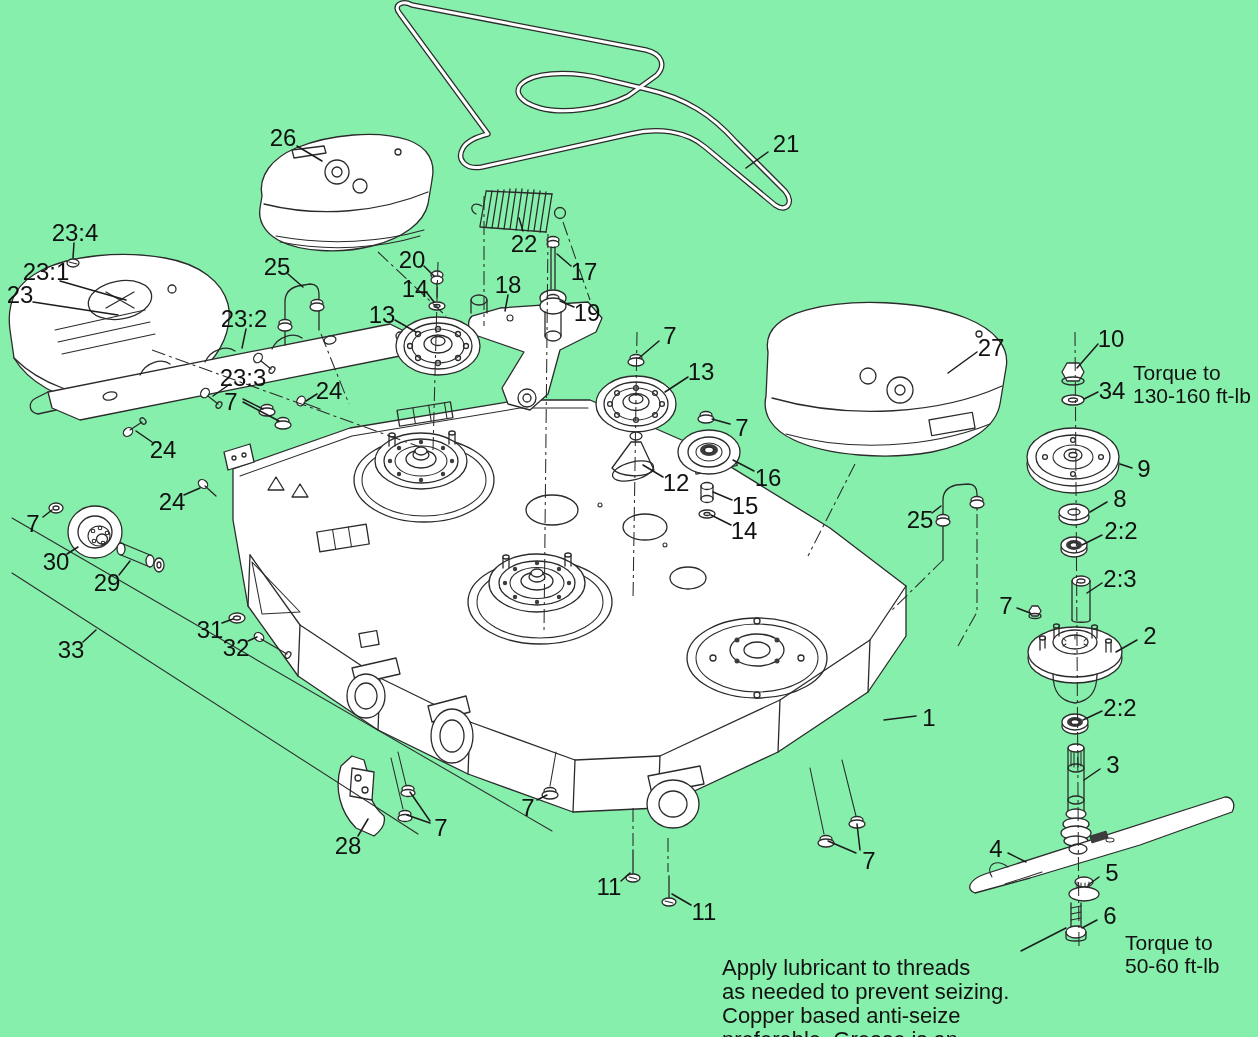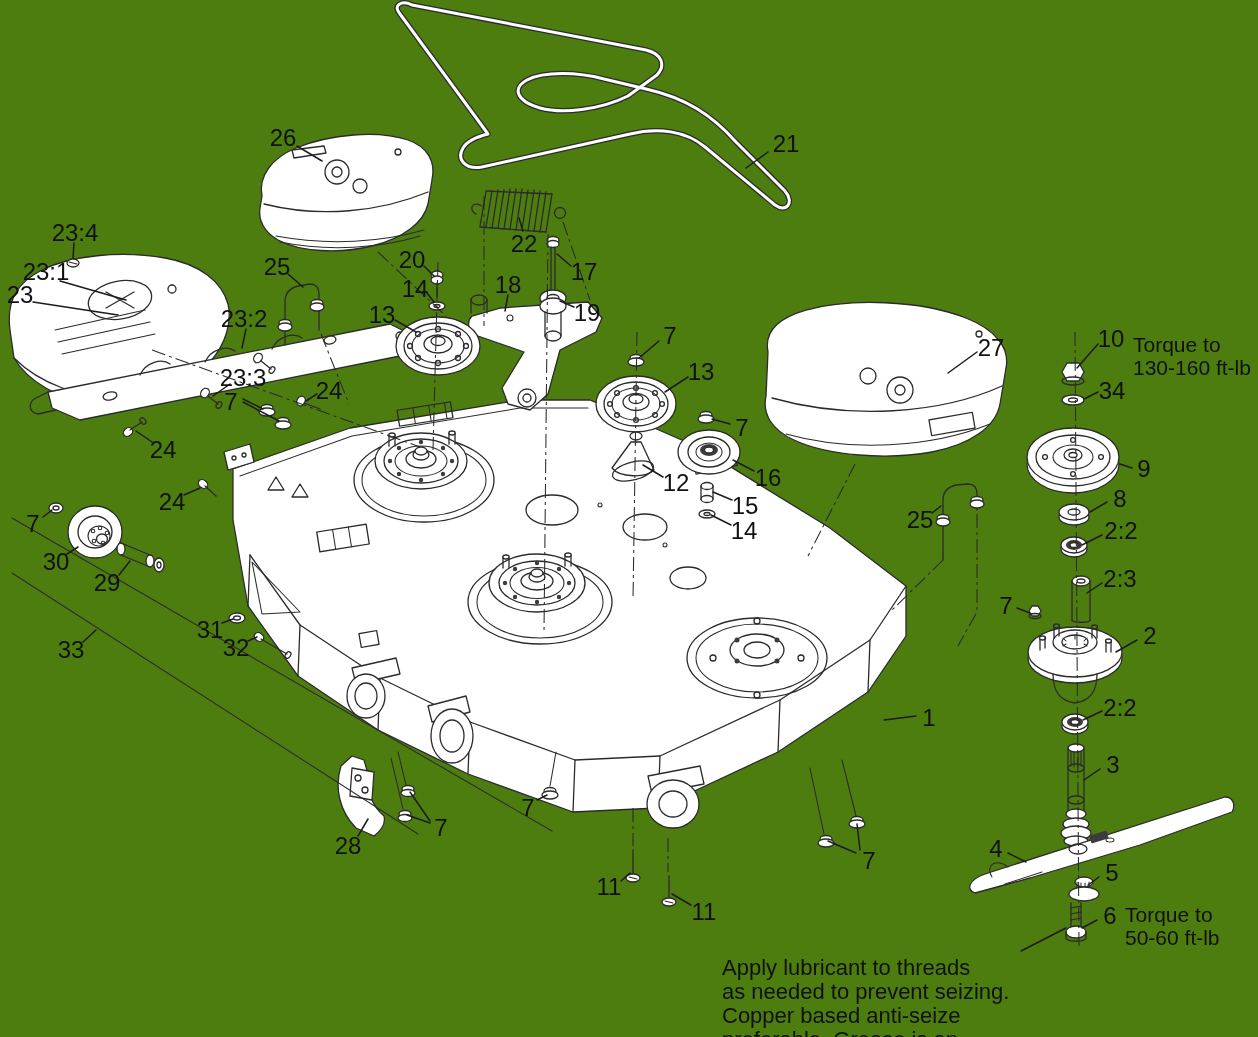--- a/index.html
+++ b/index.html
@@ -1,30 +1,30 @@
 <!DOCTYPE html>
 <html><head>
 <meta charset="utf-8">
 <style>
   html,body{margin:0;padding:0;background:#fff;}
-  .stage{position:relative;width:1258px;height:1037px;background:#4d7c0f;overflow:hidden;
+  .stage{position:relative;width:1258px;height:1037px;background:#86efac;overflow:hidden;
          font-family:"Liberation Sans",sans-serif;}
   svg{position:absolute;left:0;top:0;}
   .ln{fill:none;stroke:#2b2b2b;stroke-width:1.3;stroke-linecap:round;stroke-linejoin:round;}
   .thin{stroke-width:1.05;}
   .fw{fill:#ffffff;stroke:#2b2b2b;stroke-width:1.3;stroke-linejoin:round;}
   .dk{fill:#3c3c3c;stroke:none;}
   .belt-o{fill:none;stroke:#2b2b2b;stroke-width:5.5;stroke-linejoin:round;stroke-linecap:round;}
   .belt-i{fill:none;stroke:#ffffff;stroke-width:3;stroke-linejoin:round;stroke-linecap:round;}
   .cl{fill:none;stroke:#2b2b2b;stroke-width:1.05;stroke-dasharray:14 4 3 4;}
   .leader{fill:none;stroke:#1c1c1c;stroke-width:1.5;stroke-linecap:round;}
   .callout-label{font-family:"Liberation Sans",sans-serif;font-size:24px;fill:#111;
                  text-anchor:middle;dominant-baseline:central;}
   .ann{position:absolute;white-space:pre-line;color:#111;font-size:22px;line-height:24px;}
-  .ann.small{font-size:21px;line-height:23px;}
+  .ann.small{font-size:21px;line-height:23px;margin-top:28px;}
 </style>
 </head>
 <body>
 
 <div class="stage">
 <svg width="1258" height="1037" viewBox="0 0 1258 1037">
 
   <g>
     <path class="belt-o" d="M400,14 C392,5 402,0 412,5 L646,50 C662,54 666,65 657,75 L628,96 C600,110 562,114 540,108 C516,101 512,88 527,80 C544,71 578,72 604,79 L646,89 C686,98 712,115 736,142 L785,191 C795,203 786,213 775,205 L705,147 C686,131 658,127 630,134 L482,167 C466,170 456,160 463,148 C467,141 476,137 488,134 Z"></path>
     <path class="belt-i" d="M400,14 C392,5 402,0 412,5 L646,50 C662,54 666,65 657,75 L628,96 C600,110 562,114 540,108 C516,101 512,88 527,80 C544,71 578,72 604,79 L646,89 C686,98 712,115 736,142 L785,191 C795,203 786,213 775,205 L705,147 C686,131 658,127 630,134 L482,167 C466,170 456,160 463,148 C467,141 476,137 488,134 Z"></path>

